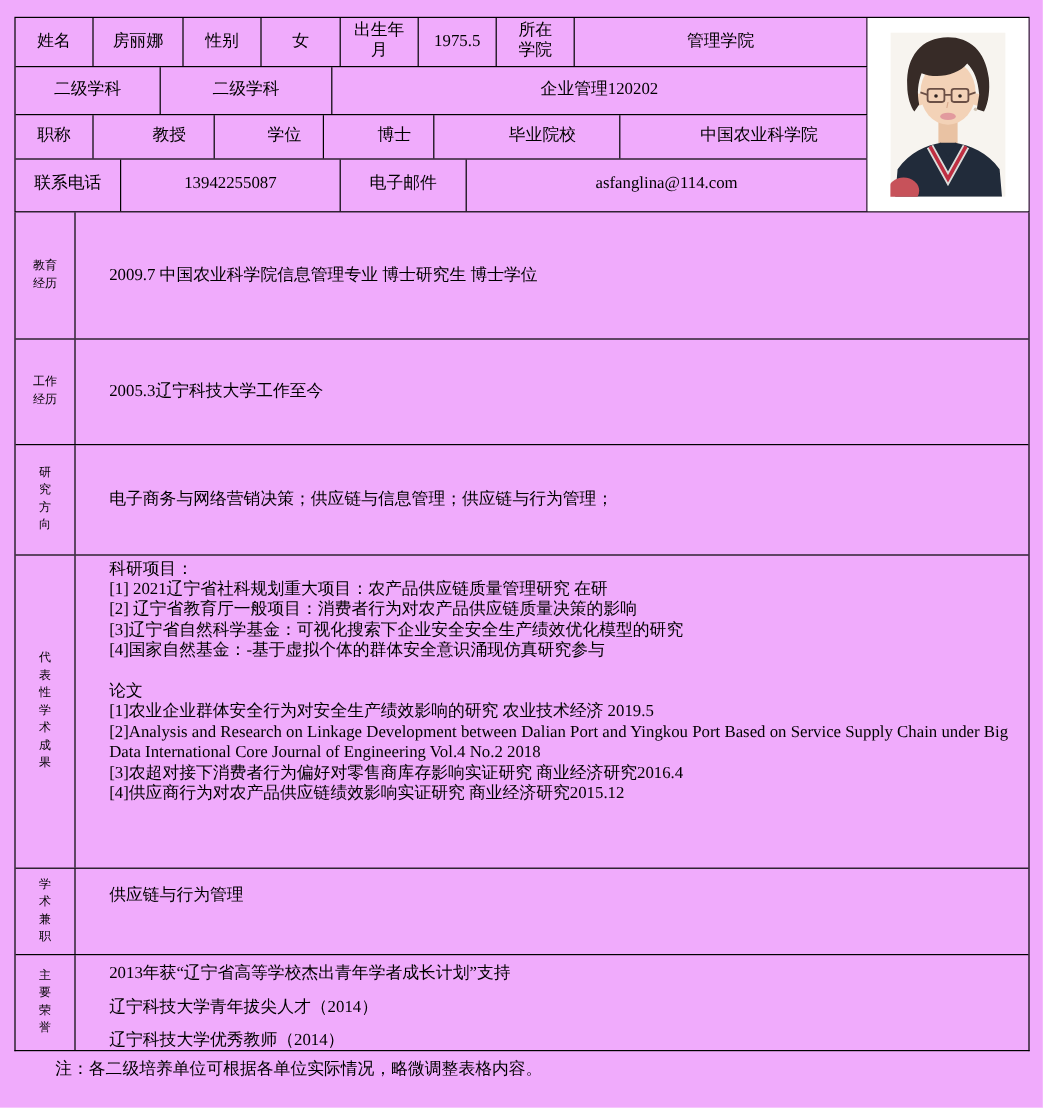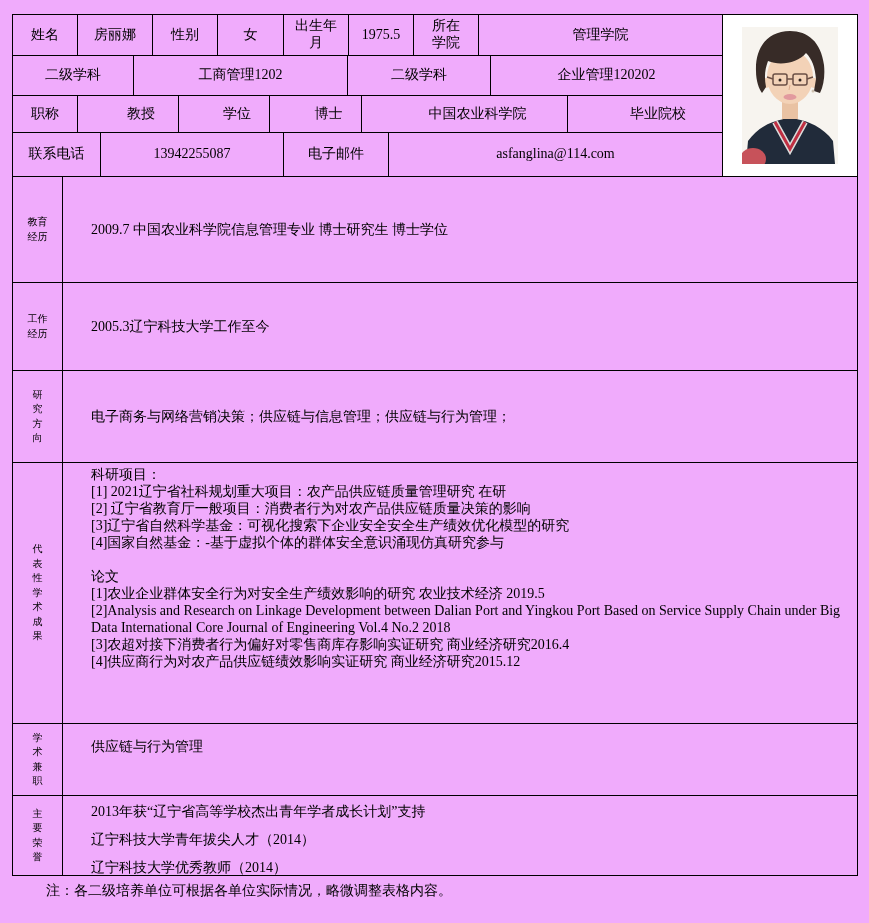--- a/index.html
+++ b/index.html
@@ -98,32 +98,31 @@
         <div class="cell w65">出生年
 月</div>
         <div class="cell w65">1975.5</div>
         <div class="cell w65">所在
 学院</div>
         <div class="cell grow">管理学院</div>
       </div>
 
       <div class="t-row r2">
         <div class="cell w121">二级学科</div>
-        <div class="cell w214">工商管理1202</div>
         <div class="cell w143">二级学科</div>
         <div class="cell grow">企业管理120202</div>
       </div>
 
       <div class="t-row r3">
         <div class="cell w65">职称</div>
         <div class="cell w75">教授</div>
         <div class="cell w65">学位</div>
         <div class="cell w66">博士</div>
+        <div class="cell w129">毕业院校</div>
         <div class="cell grow">中国农业科学院</div>
-        <div class="cell w129">毕业院校</div>
       </div>
 
       <div class="t-row r4 last">
         <div class="cell w88">联系电话</div>
         <div class="cell w183">13942255087</div>
         <div class="cell w105">电子邮件</div>
         <div class="cell grow">asfanglina@114.com</div>
       </div>
 
       <div class="photo-cell">

